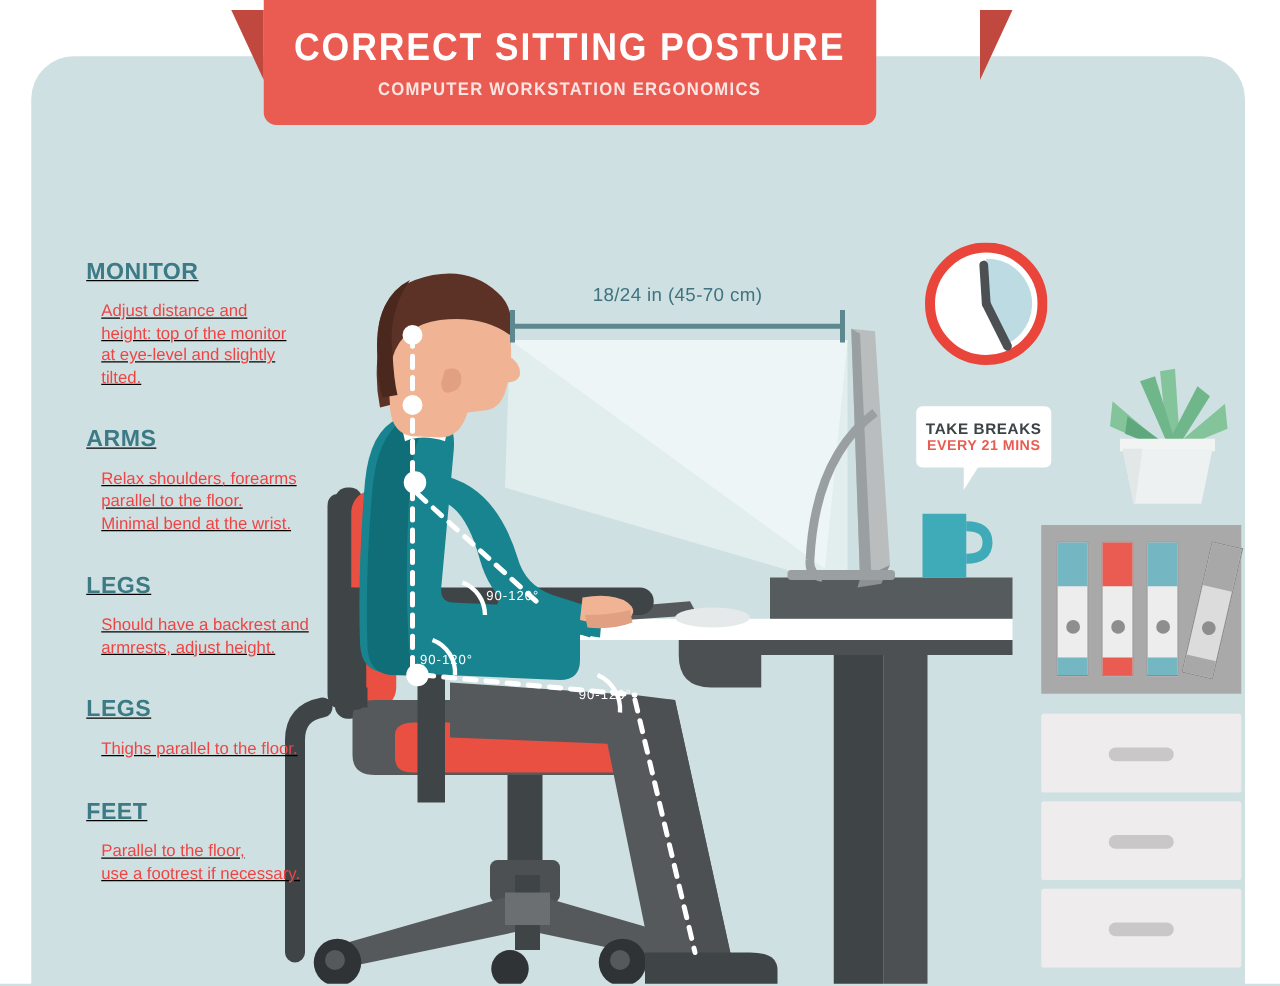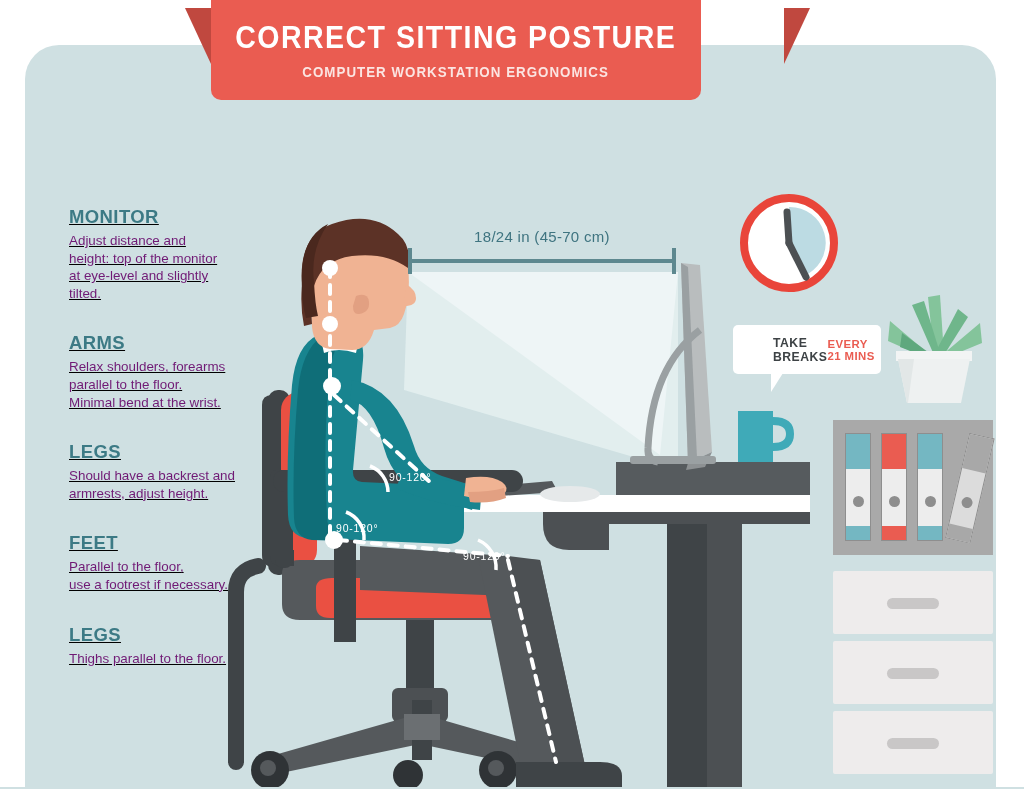--- a/index.html
+++ b/index.html
@@ -15,36 +15,36 @@
           display:flex;flex-direction:column;align-items:center;justify-content:center;gap:8px;}
   .banner h1{margin:0;color:#ffffff;font-size:31px;font-weight:bold;letter-spacing:1.6px;
              font-family:"Liberation Sans Narrow","Liberation Sans",sans-serif;transform:scaleX(.92);}
   .banner h2{margin:0;color:#fbe5e2;font-size:14.5px;font-weight:bold;letter-spacing:1.1px;
              font-family:"Liberation Sans Narrow","Liberation Sans",sans-serif;transform:scaleX(.92);}
 
   
   .tips{position:absolute;left:69px;top:206px;width:250px;text-decoration:underline;}
   .tip{margin-bottom:30px;}
   .tip .h{color:#3c7a85;font-size:18.5px;font-weight:bold;letter-spacing:.4px;margin:0 0 4px 0;}
-  .tip .b{color:#701a75;font-size:13.4px;line-height:17.6px;margin:0;white-space:pre-line;}
+  .tip .b{color:#ef4444;font-size:13.4px;line-height:17.6px;margin:12px;white-space:pre-line;}
 
   
   .ruler{position:absolute;left:408px;top:248px;width:268px;height:22px;}
   .ruler .bar{position:absolute;left:0;top:11px;width:268px;height:4px;background:#5d888f;}
   .ruler .cap{position:absolute;top:0;width:4px;height:26px;background:#5d888f;}
   .ruler .cap.l{left:0;} .ruler .cap.r{right:0;}
   .ruler-label{position:absolute;left:408px;top:228px;width:268px;text-align:center;color:#3f7480;
                font-size:15px;letter-spacing:.3px;font-family:"Liberation Sans Narrow","Liberation Sans",sans-serif;}
 
   
   .clock{position:absolute;left:740px;top:194px;width:98px;height:98px;}
 
   
   .bubble{position:absolute;left:733px;top:325px;width:108px;height:49px;background:#ffffff;border-radius:5px;
-          display:flex;flex-direction:row;align-items:center;justify-content:center;padding-left:40px;}
+          display:flex;flex-direction:column;align-items:center;justify-content:center;}
   .bubble .l1{color:#3d4245;font-size:12.2px;font-weight:bold;letter-spacing:.5px;}
   .bubble .l2{color:#ea5c51;font-size:11.4px;font-weight:bold;letter-spacing:.4px;margin-top:1px;}
   .bubble-tail{position:absolute;left:771px;top:373px;width:0;height:0;border-left:12px solid #ffffff;border-bottom:19px solid transparent;}
 
   
   .plant{position:absolute;left:878px;top:283px;width:112px;height:122px;}
 
   
   .shelf{position:absolute;left:833px;top:420px;width:160px;height:135px;background:#a9a9a9;}
   .binder{position:absolute;top:13px;width:26px;height:108px;background:#ededed;border:1.5px solid #8e8e8e;box-sizing:border-box;}
@@ -216,27 +216,27 @@
       <p class="b">Relax shoulders, forearms
 parallel to the floor.
 Minimal bend at the wrist.</p>
     </div>
     <div class="tip">
       <p class="h">LEGS</p>
       <p class="b">Should have a backrest and
 armrests, adjust height.</p>
     </div>
     <div class="tip">
+      <p class="h">LEGS</p>
+      <p class="b">Thighs parallel to the floor.</p>
+    </div>
+    <div class="tip">
       <p class="h">FEET</p>
       <p class="b">Parallel to the floor,
 use a footrest if necessary.</p>
-    </div>
-    <div class="tip">
-      <p class="h">LEGS</p>
-      <p class="b">Thighs parallel to the floor.</p>
     </div>
   </div>
 
   <div class="ruler-label">18/24 in (45-70 cm)</div>
   <div class="ruler">
     <div class="bar"></div>
     <div class="cap l"></div>
     <div class="cap r"></div>
   </div>
 

